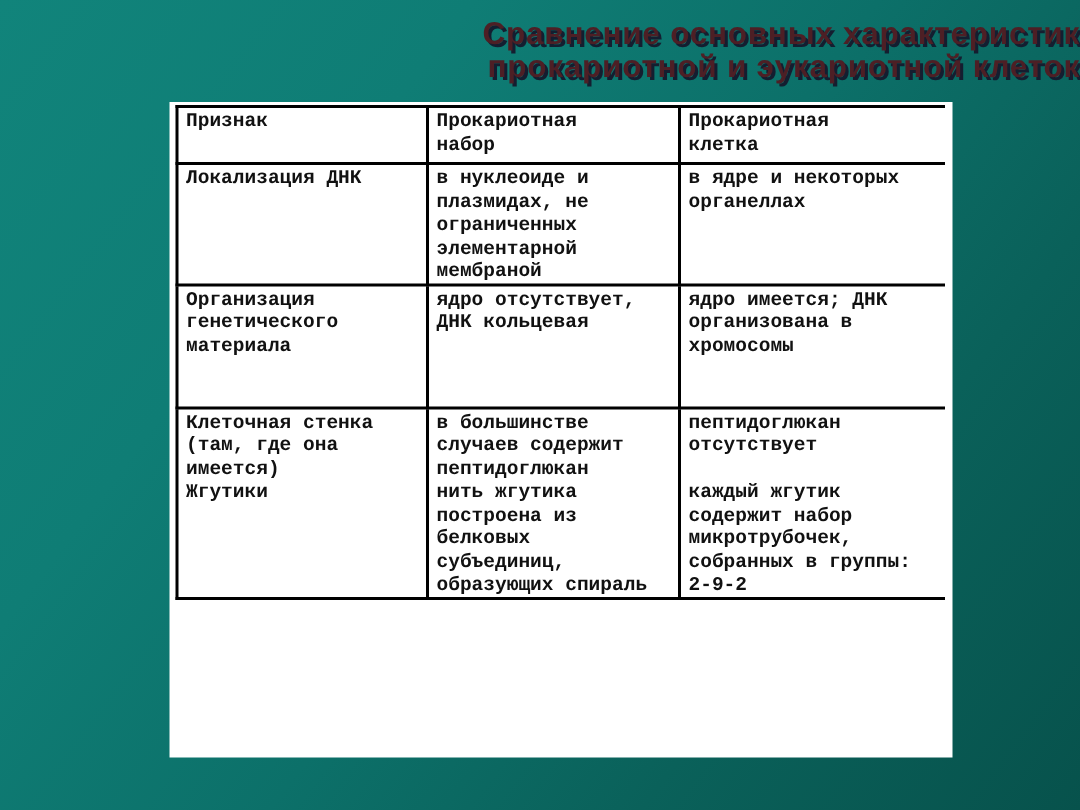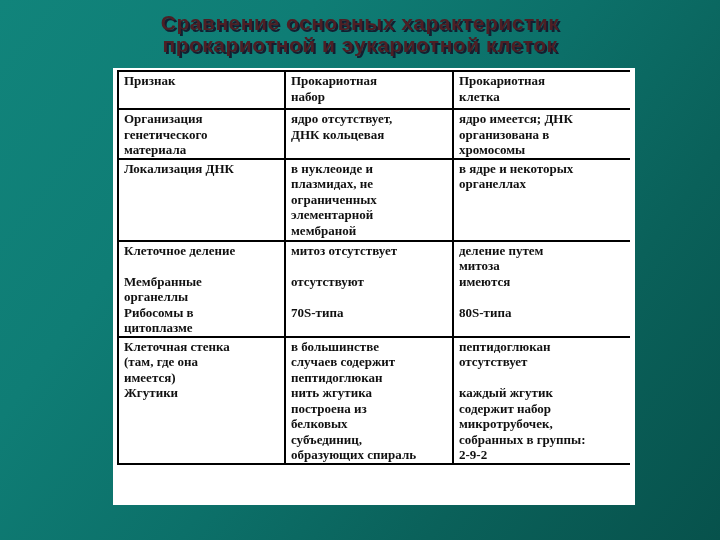--- a/index.html
+++ b/index.html
@@ -17,21 +17,21 @@
       #0c7069 52%,
       #0a615a 74%,
       #07524c 100%);
     font-family: "Liberation Sans", sans-serif;
   }
   .slide-title {
     position: absolute;
     top: 12px;
     left: 0;
     width: 100%;
-    text-align: center;
+    text-align: right;
     font-size: 21px;
     font-weight: bold;
     letter-spacing: 0.5px;
     line-height: 22px;
     white-space: pre-line;
     color: #4d1f25;
     text-shadow: 2px 2px 0 #141e30;
   }
   .table-panel {
     position: absolute;
@@ -51,21 +51,21 @@
   }
   .comparison-table col.c1 { width: 167px; }
   .comparison-table col.c2 { width: 168px; }
   .comparison-table col.c3 { width: 177px; }
   .comparison-table th,
   .comparison-table td {
     border: 2px solid #000000;
     vertical-align: top;
     text-align: left;
     padding: 1px 4px 0 5px;
-    font-family: Liberation Serif, serif;
+    font-family: Liberation Mono, monospace;
     font-weight: bold;
     font-size: 13px;
     line-height: 15.5px;
     color: #111111;
     white-space: pre-line;
     overflow: hidden;
   }
   
   .comparison-table tr > *:last-child { border-right: none; }
   .comparison-table thead tr      { height: 38px; }
@@ -94,56 +94,38 @@
         <tr>
           <th>Признак</th>
           <th>Прокариотная
 набор</th>
           <th>Прокариотная
 клетка</th>
         </tr>
       </thead>
       <tbody>
         <tr>
-          <td>Организация
-генетического
-материала</td>
-          <td>ядро отсутствует,
-ДНК кольцевая</td>
-          <td>ядро имеется; ДНК
-организована в
-хромосомы</td>
-        </tr>
-        <tr>
           <td>Локализация ДНК</td>
           <td>в нуклеоиде и
 плазмидах, не
 ограниченных
 элементарной
 мембраной</td>
           <td>в ядре и некоторых
 органеллах</td>
         </tr>
         <tr>
-          <td>Клеточное деление
-
-Мембранные
-органеллы
-Рибосомы в
-цитоплазме</td>
-          <td>митоз отсутствует
-
-отсутствуют
-
-70S-типа</td>
-          <td>деление путем
-митоза
-имеются
-
-80S-типа</td>
+          <td>Организация
+генетического
+материала</td>
+          <td>ядро отсутствует,
+ДНК кольцевая</td>
+          <td>ядро имеется; ДНК
+организована в
+хромосомы</td>
         </tr>
         <tr>
           <td>Клеточная стенка
 (там, где она
 имеется)
 Жгутики</td>
           <td>в большинстве
 случаев содержит
 пептидоглюкан
 нить жгутика

